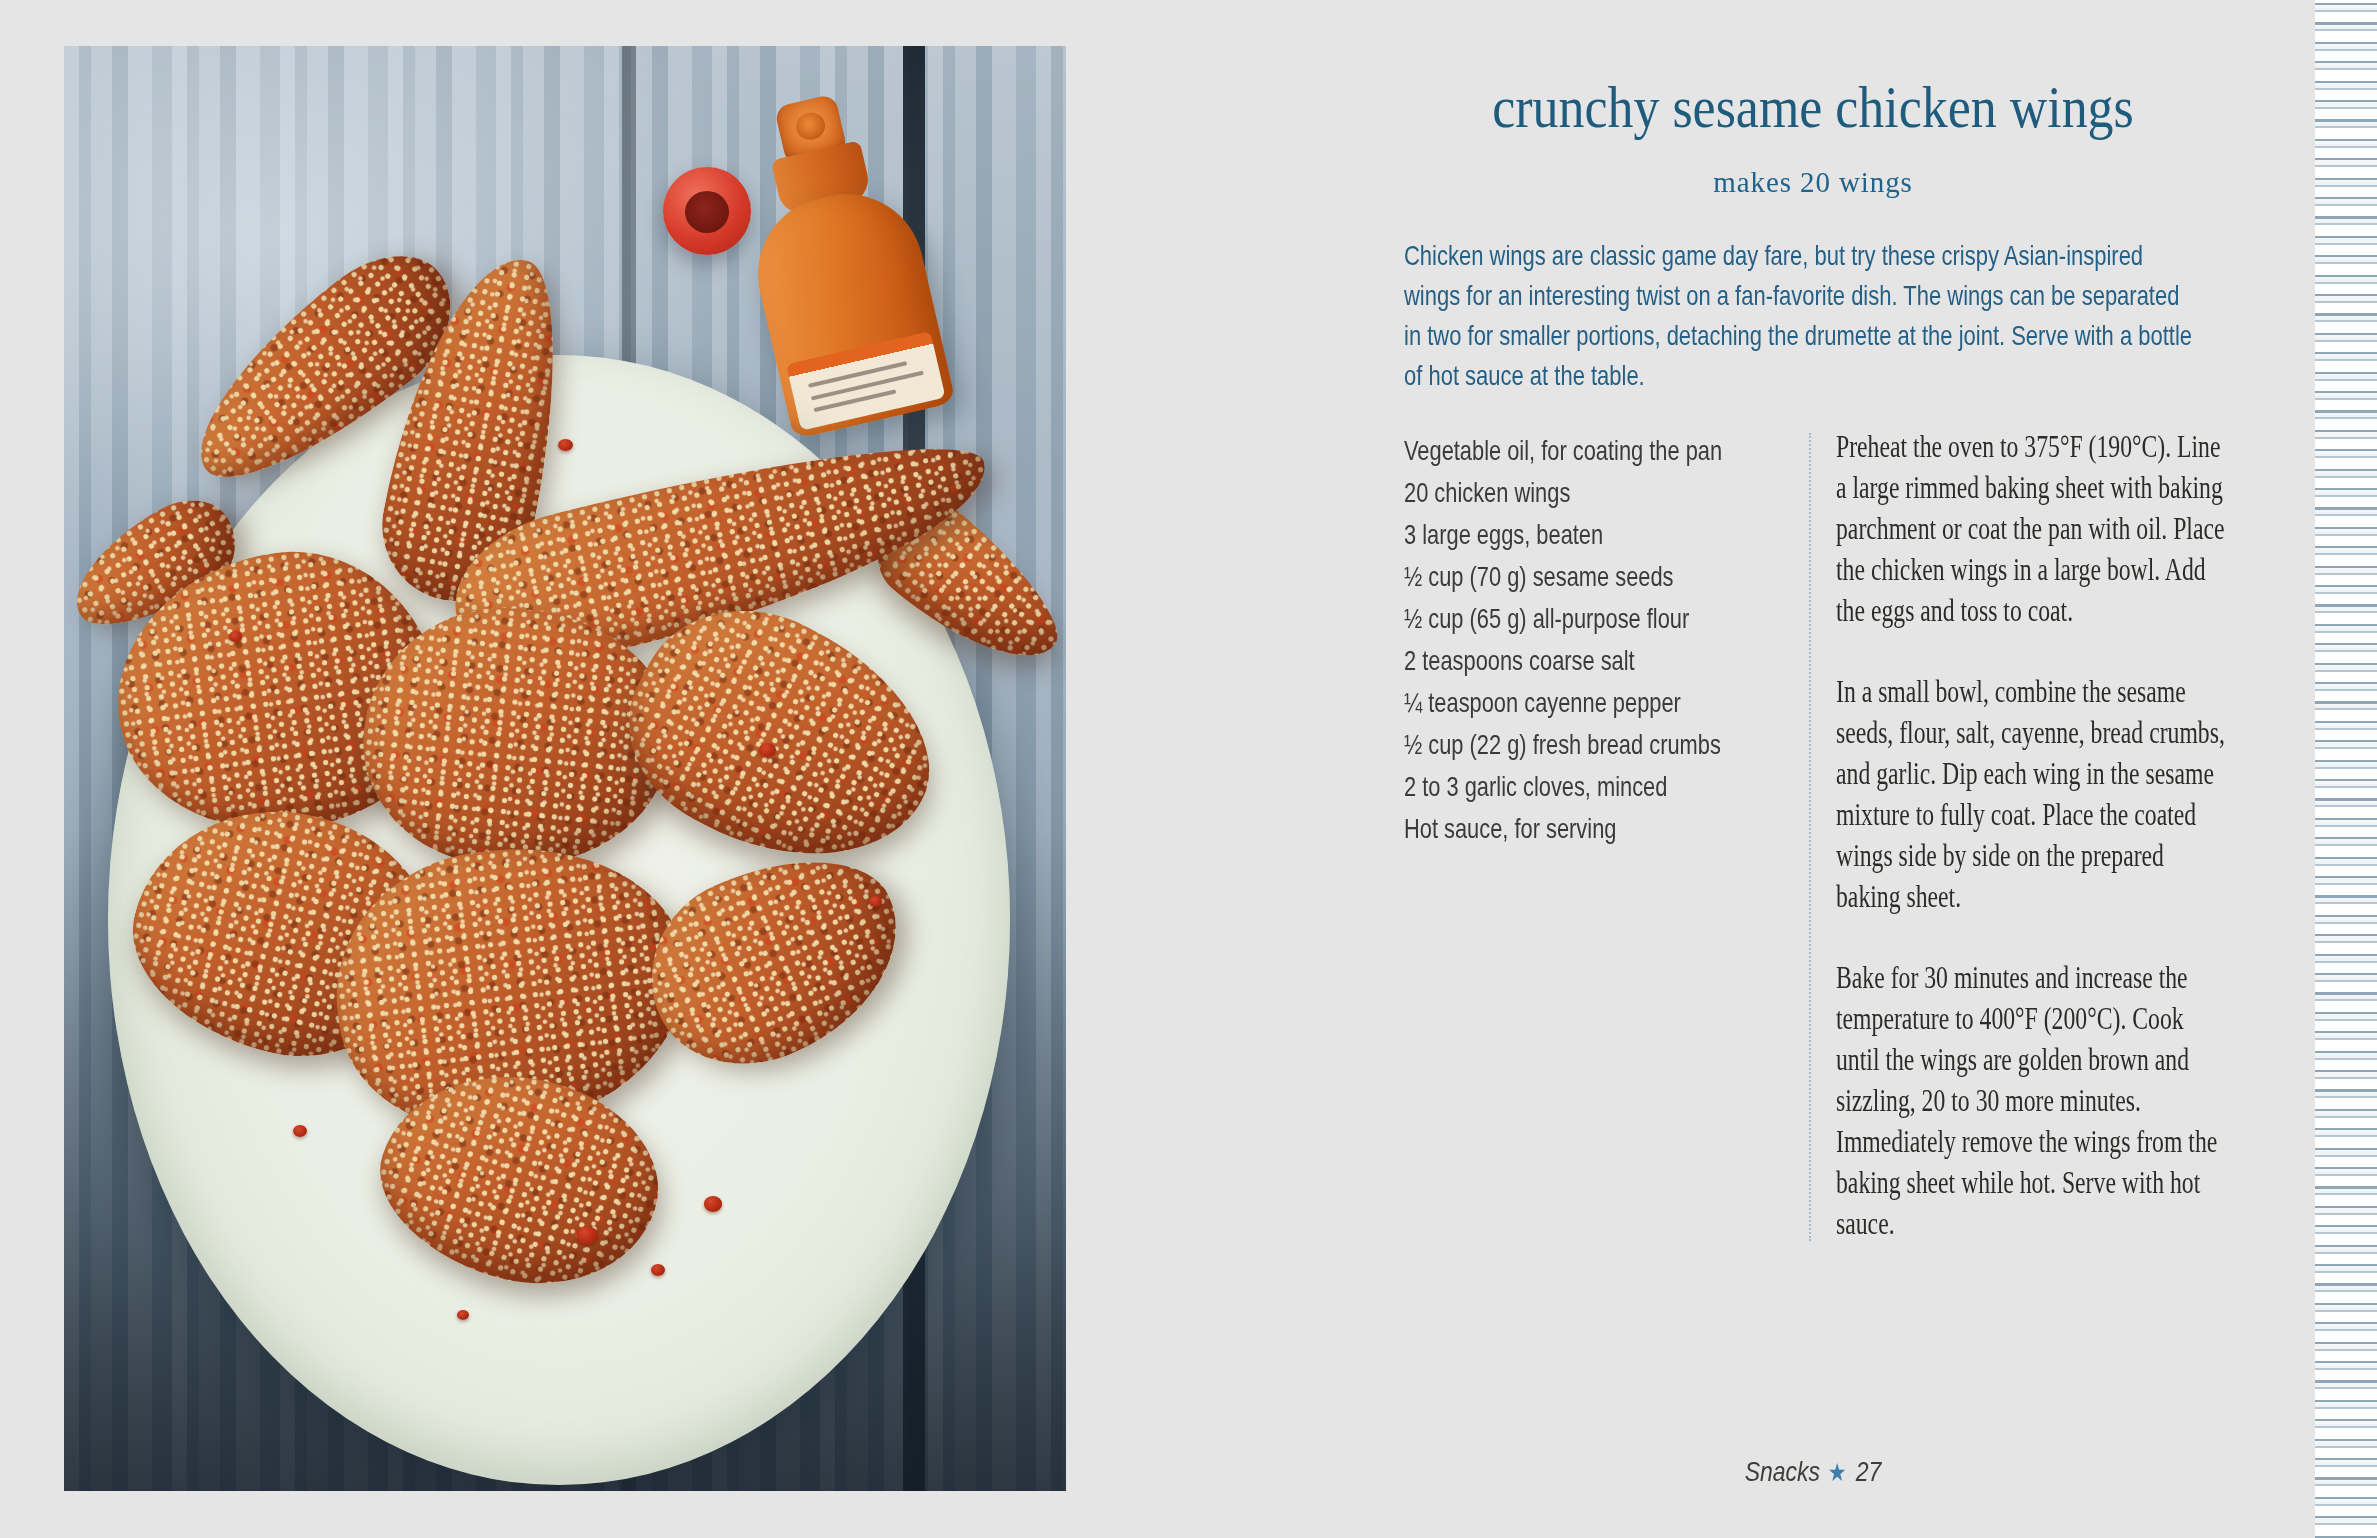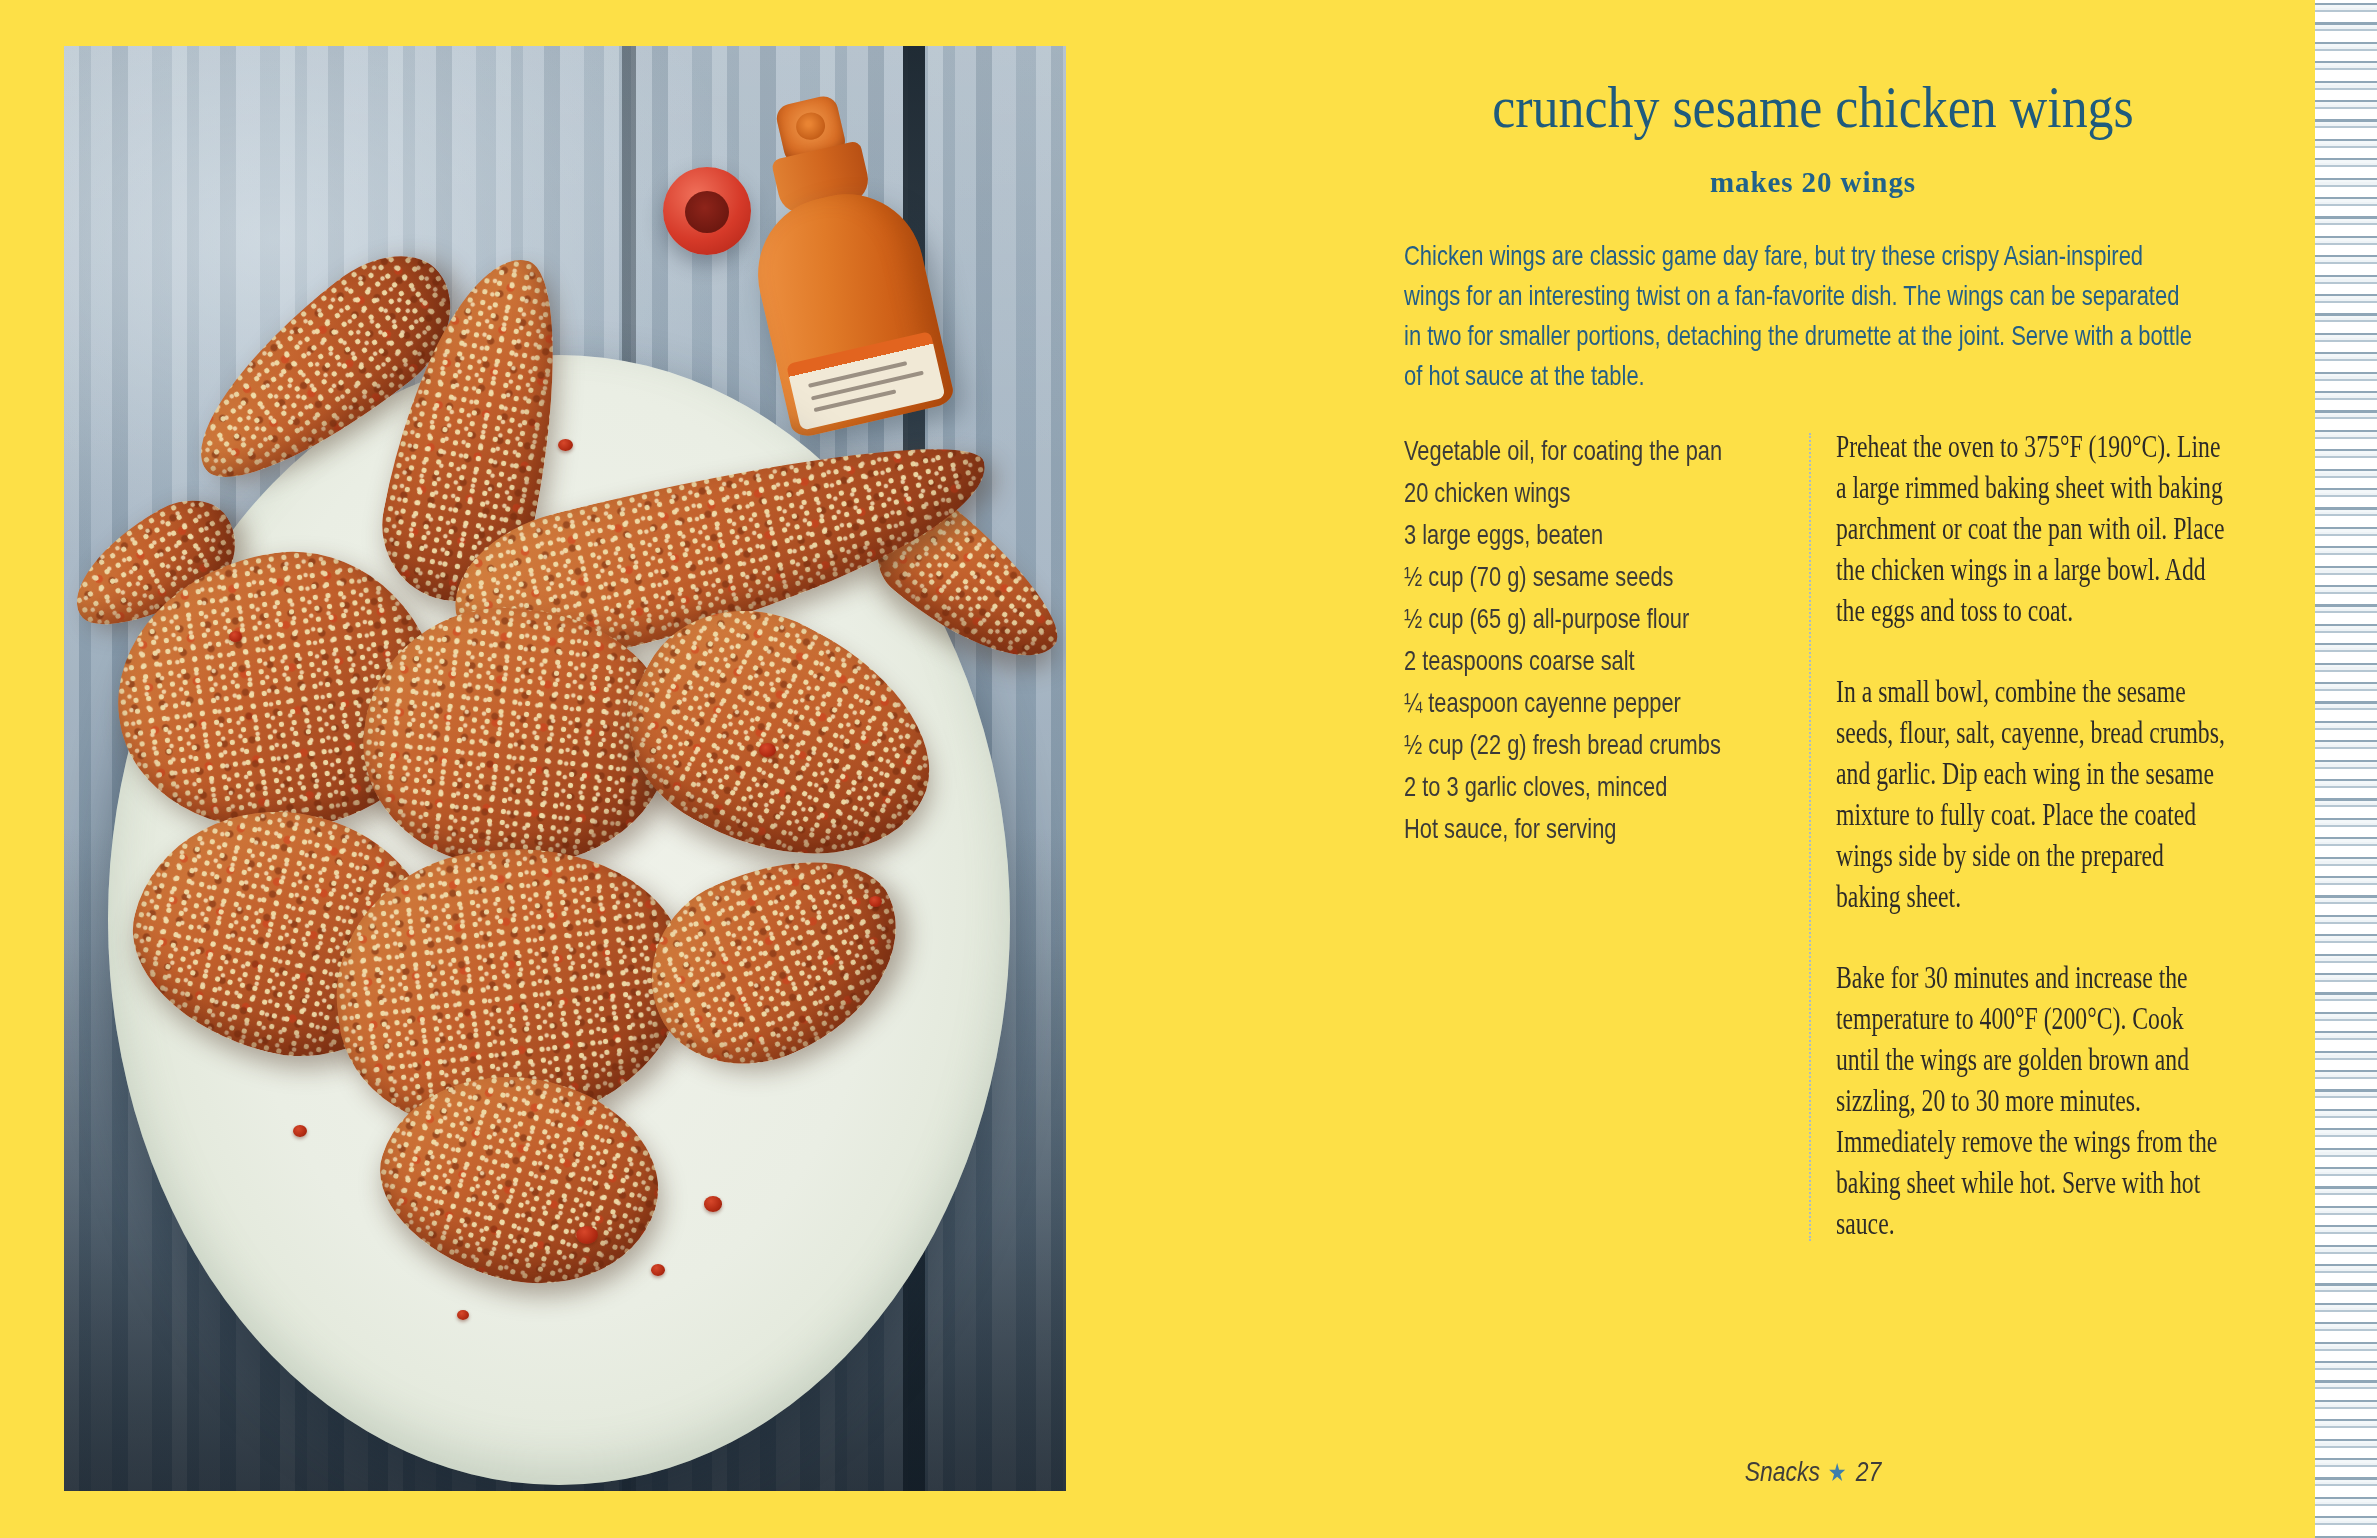--- a/index.html
+++ b/index.html
@@ -1,16 +1,16 @@
 <!DOCTYPE html>
 <html style="font-size:14.6px"><head>
 <meta charset="utf-8">
 <style>
   html,body{margin:0;padding:0;background:#ffffff;}
-  .spread{position:relative;width:2377px;height:1538px;background:#fde047;overflow:hidden;
+  .spread{position:relative;width:2377px;height:1538px;background:#e5e5e5;overflow:hidden;
           font-family:"Liberation Sans",sans-serif;}
 
   
   .photo{position:absolute;left:64px;top:46px;width:1002px;height:1445px;overflow:hidden;
          background:
            linear-gradient(180deg, rgba(255,255,255,.10) 0%, rgba(255,255,255,0) 30%),
            repeating-linear-gradient(90deg,
              rgba(255,255,255,.16) 0 14.6px, rgba(86,108,124,.18) 14.6px 27.4px,
              rgba(255,255,255,.09) 27.4px 48px, rgba(70,92,110,.22) 48px 64px,
              rgba(255,255,255,.13) 64px 88px, rgba(96,118,134,.16) 88px 108px),
@@ -153,21 +153,21 @@
     <div class="drip" style="left:805px;top:850px;width:12.8px;height:11px;"></div>
     <div class="drip" style="left:165px;top:585px;width:12.8px;height:11px;"></div>
     <div class="drip" style="left:494px;top:393px;width:14.6px;height:12px;"></div>
     <div class="drip" style="left:695px;top:697px;width:16.5px;height:13.7px;"></div>
   </div>
 
   <div class="page-right">
 
     <h1 class="title" style="color:#1f5b7d;">crunchy sesame chicken wings</h1>
 
-    <p class="yield" style="color:#21628a;font-weight:bold;">makes 20 wings</p>
+    <p class="yield" style="color:#21628a;">makes 20 wings</p>
 
     <p class="intro" style="color:#245f86;">Chicken wings are classic game day fare, but try these crispy Asian-inspired wings for an interesting twist on a fan-favorite dish. The wings can be separated in two for smaller portions, detaching the drumette at the joint. Serve with a bottle of hot sauce at the table.</p>
 
     <ul class="ingredients" style="color:#3b3a38;">
       <li>Vegetable oil, for coating the pan</li>
       <li>20 chicken wings</li>
       <li>3 large eggs, beaten</li>
       <li>½ cup (70 g) sesame seeds</li>
       <li>½ cup (65 g) all-purpose flour</li>
       <li>2 teaspoons coarse salt</li>

